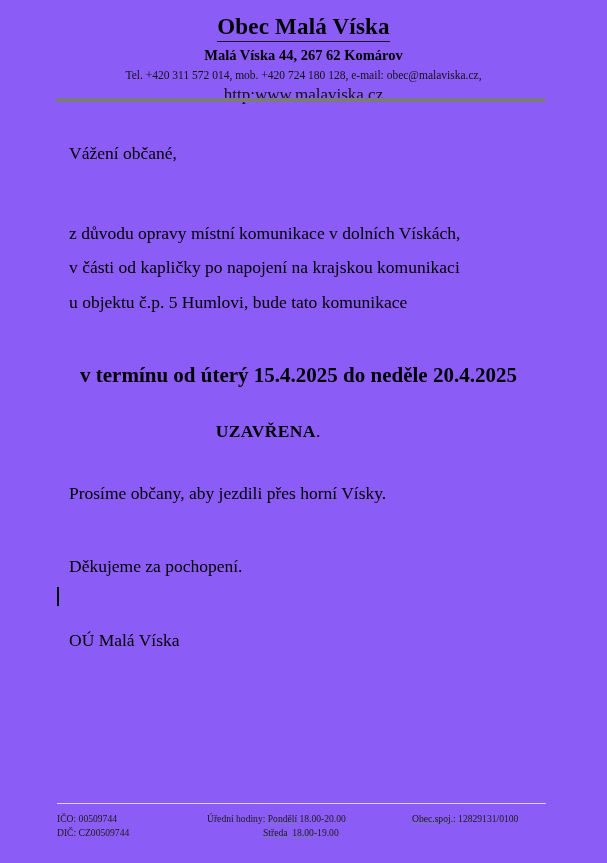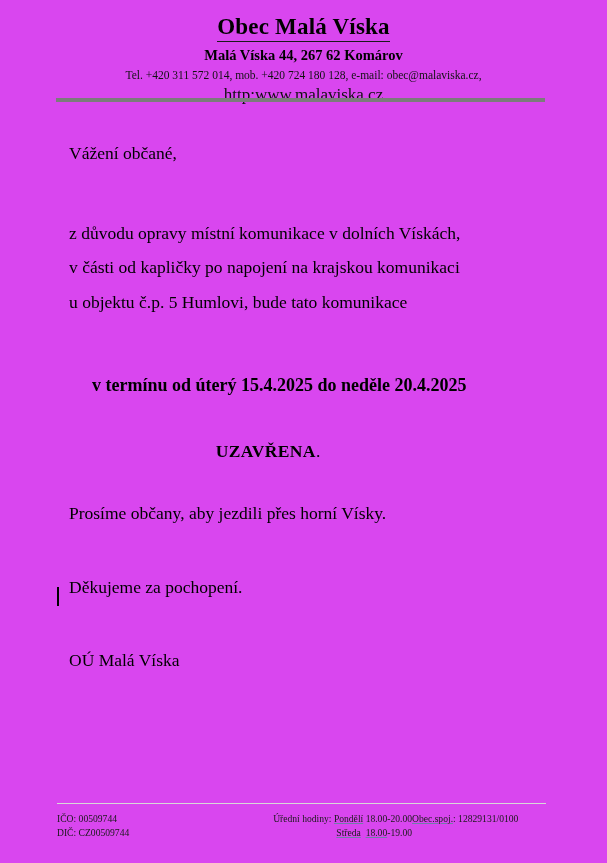--- a/index.html
+++ b/index.html
@@ -8,21 +8,21 @@
     background: #ffffff;
   }
   body {
     font-family: "Liberation Serif", "DejaVu Serif", serif;
     color: #000000;
   }
   .page {
     position: relative;
     width: 607px;
     height: 863px;
-    background: #d946ef;
+    background: #8b5cf6;
     overflow: hidden;
     box-sizing: border-box;
   }
 
   
   .letterhead {
     position: absolute;
     left: 0;
     top: 14px;
     width: 607px;
@@ -78,24 +78,24 @@
   }
   .para {
     font-size: 17.5px;
     line-height: 1.29;
     margin: 12px;
   }
   .gap-lg { height: 33px; }
   .gap-md { height: 27px; }
 
   .emph-line {
-    font-size: 18px;
+    font-size: 21px;
     font-weight: bold;
     line-height: 1.29;
-    margin: 16px;
+    margin: 4px;
     padding-left: 19px;
   }
   .closed-line {
     font-size: 17.5px;
     line-height: 1.29;
     margin: 0;
     text-align: center;
     padding-right: 78px;
   }
   .closed-line .closed-word {
@@ -128,21 +128,21 @@
     top: 812px;
     width: 492px;
     display: flex;
     justify-content: space-between;
     align-items: flex-start;
     font-size: 9.6px;
     line-height: 1.45;
     color: #1a1a1a;
   }
   .foot-col-left { width: 150px; }
-  .foot-col-mid  { width: 205px; text-align: right; }
+  .foot-col-mid  { width: 205px; }
   .foot-col-right{ width: 137px; text-align: left; }
   .foot-row { white-space: nowrap; }
   .foot-mid-row2 { padding-left: 56px; }
   .sp-underline {
     text-decoration: underline;
     text-decoration-style: solid;
     text-decoration-color: #6f7fa8;
     text-underline-offset: 1px;
   }
 </style>

